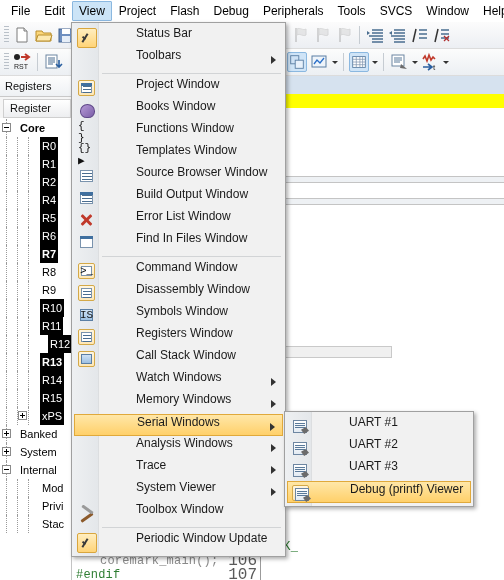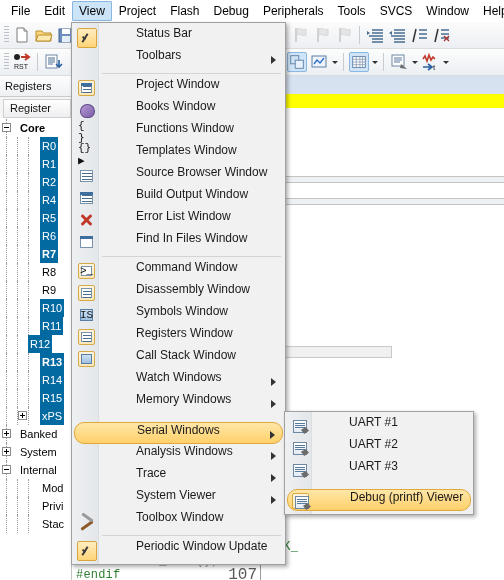--- a/index.html
+++ b/index.html
@@ -49,21 +49,21 @@
   .regtab{height:20px;line-height:20px;font-size:11px;padding-left:5px;
     background:linear-gradient(#fdfdfd,#eef1f4);border-bottom:1px solid #c9c9c9;color:#111;}
   .reghdrwrap{padding:2px 0 0 3px;background:#f5f5f5;}
   .reghdr{height:17px;line-height:17px;font-size:11px;padding-left:6px;
     background:linear-gradient(#ffffff,#edeef0);border:1px solid #cfcfcf;color:#111;}
   .regtree{position:relative;background:#ffffff;height:462px;overflow:hidden;
     border-top:1px solid #fff;}
   .rrow{height:18px;line-height:18px;font-size:11px;white-space:nowrap;position:relative;}
   .rrow .guide{position:absolute;top:0;height:18px;border-left:1px dotted #9a9a9a;}
   .rrow .txt{position:absolute;top:0;padding:0 2px;}
-  .rrow .txt.sel{background:#0369a1;color:#fff;}
+  .rrow .txt.sel{background:#000000;color:#fff;}
   .rrow .txt.bold{font-weight:bold;}
   .pm{position:absolute;width:9px;height:9px;top:4px;border:1px solid #8a8a8a;
     background:#fff;box-sizing:border-box;}
   .pm:before{content:"";position:absolute;left:1px;top:3px;width:5px;height:1px;background:#000;}
   .pm.plus:after{content:"";position:absolute;left:3px;top:1px;width:1px;height:5px;background:#000;}
 
   
   .editor{position:absolute;left:72px;top:76px;width:432px;height:504px;background:#fff;overflow:hidden;}
   .edtop{position:absolute;left:0;top:0;width:432px;height:18px;background:#d6e2ef;}
   .gutter{position:absolute;left:158px;top:18px;width:30px;height:486px;background:#ffffff;
@@ -82,21 +82,21 @@
 
   
   .menu{
     position:absolute;background:#f1f1f1;border:1px solid #a0a0a0;
     box-shadow:2px 2px 4px rgba(0,0,0,.32);box-sizing:border-box;
   }
   .menu .gutterbar{position:absolute;left:0;top:0;bottom:0;width:26px;
     background:linear-gradient(to right,#eef0f2,#e4e7ea);border-right:1px solid #dcdee0;}
   .mrow{position:relative;height:22px;display:flex;align-items:flex-start;z-index:2;gap:32px;}
   .mrow.hl{background:linear-gradient(#ffe7a8,#ffd06a);border:1px solid #e0a93b;
-    border-radius:10px;box-sizing:border-box;margin-top:8px;}
+    border-radius:0;box-sizing:border-box;}
   .mrow .ic{width:26px;height:22px;flex:0 0 auto;position:relative;}
   .mrow .lbl{font-size:12px;color:#1a1a1a;white-space:nowrap;padding-left:4px;line-height:14px;}
   .mrow .arrow{position:absolute;right:7px;top:8px;width:0;height:0;
     border-top:4px solid transparent;border-bottom:4px solid transparent;border-left:5px solid #333;}
   .msep{height:1px;background:#d2d4d6;margin:3px 2px 3px 28px;position:relative;z-index:2;}
   .chk{position:absolute;left:3px;top:2px;width:18px;height:18px;
     background:linear-gradient(#ffeec0,#ffd478);border:1px solid #d9a63e;border-radius:2px;}
   .chk:before{content:"";position:absolute;left:4px;top:8px;width:4px;height:2px;
     background:#3a3a3a;transform:rotate(45deg);}
   .chk:after{content:"";position:absolute;left:6px;top:4px;width:2px;height:10px;
@@ -396,21 +396,21 @@
         <div class="rrow">
           <div class="guide" style="left: 6px;"></div>
           <div class="guide" style="left: 17px;"></div>
           <div class="guide" style="left: 28px;"></div>
           <div class="txt sel" style="left: 40px;">R11</div>
         </div>
         <div class="rrow">
           <div class="guide" style="left: 6px;"></div>
           <div class="guide" style="left: 17px;"></div>
           <div class="guide" style="left: 28px;"></div>
-          <div class="txt sel" style="left: 28px; text-align: right;">R12</div>
+          <div class="txt sel" style="left: 48px; text-align: right;">R12</div>
         </div>
         <div class="rrow">
           <div class="guide" style="left: 6px;"></div>
           <div class="guide" style="left: 17px;"></div>
           <div class="guide" style="left: 28px;"></div>
           <div class="txt sel" style="left: 40px; font-weight: bold;">R13</div>
         </div>
         <div class="rrow">
           <div class="guide" style="left: 6px;"></div>
           <div class="guide" style="left: 17px;"></div>

